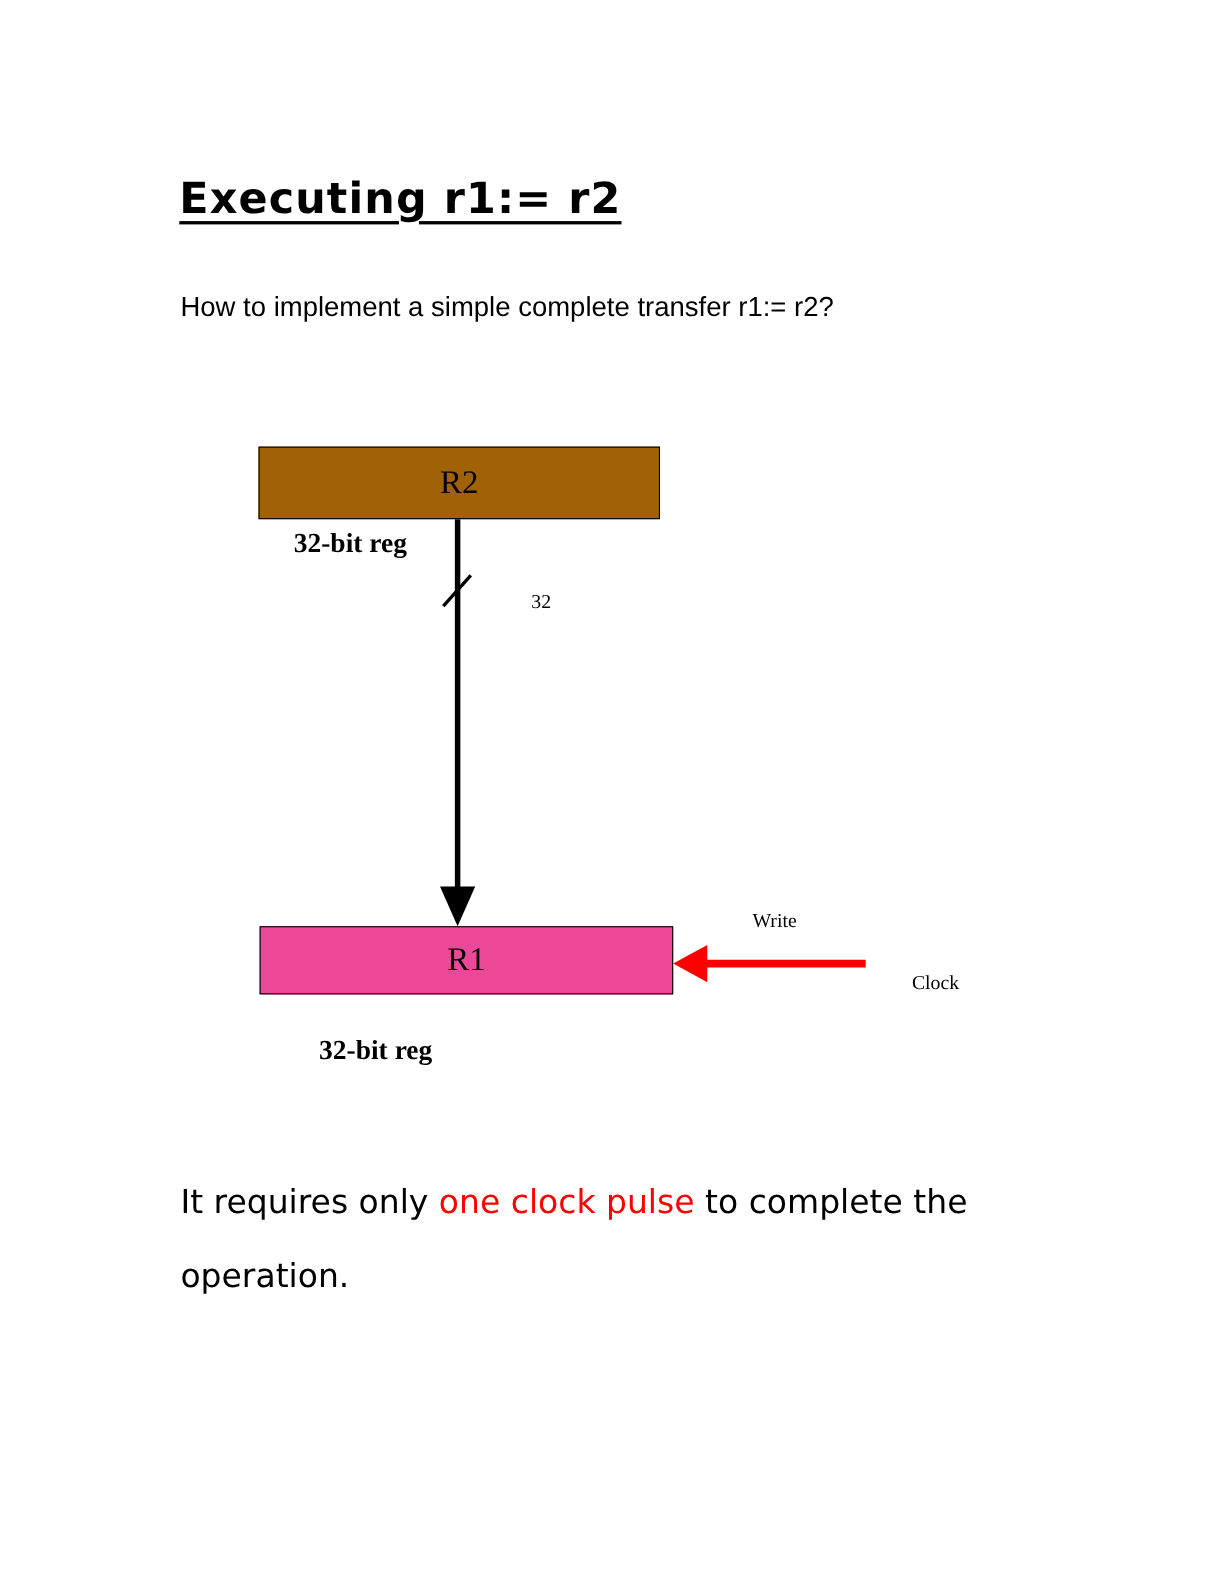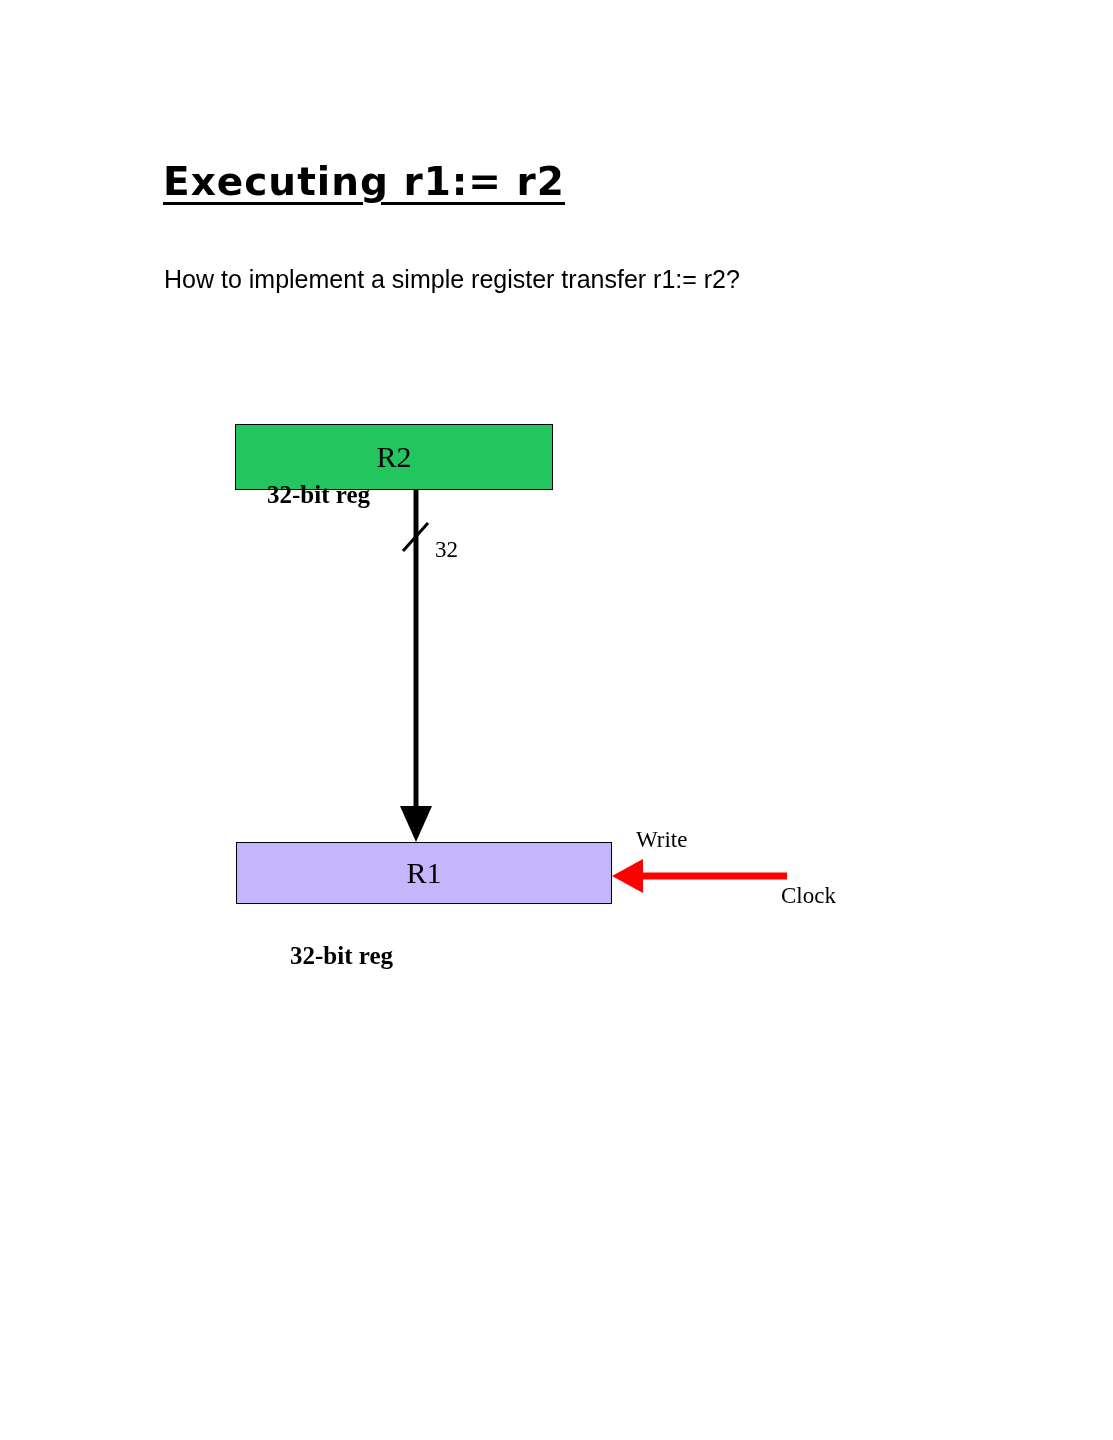--- a/index.html
+++ b/index.html
@@ -62,50 +62,51 @@
     border: 1px solid #000000;
     display: flex;
     align-items: center;
     justify-content: center;
     font-family: "Liberation Serif", serif;
     font-size: 30px;
   }
 
   #reg-r2-box {
     left: 235px;
-    top: 424px;
-    width: 318px;
+    top: 406px;
+    width: 365px;
     height: 66px;
-    background: #22c55e;
+    background: #a16207;
   }
 
   #reg-r1-box {
     left: 236px;
     top: 842px;
     width: 376px;
     height: 62px;
-    background: #c4b5fd;
+    background: #ec4899;
   }
 
   .caption {
     position: absolute;
     font-family: "Liberation Serif", serif;
     font-weight: bold;
     font-size: 25px;
     white-space: nowrap;
   }
 
   #caption-r2 { left: 267px; top: 481px; }
   #caption-r1 { left: 290px; top: 942px; }
 
   .plain-label {
     position: absolute;
     font-family: "Liberation Serif", serif;
-    font-size: 23px;
+    font-size: 18px;
     white-space: nowrap;
+    margin-left: 48px;
   }
 
   #label-bus-width { left: 435px; top: 537px; }
   #label-write { left: 636px; top: 827px; }
   #label-clock { left: 781px; top: 883px; }
 
   
   #closing-text {
     position: absolute;
     left: 164px;
@@ -117,21 +118,21 @@
   }
   #closing-text .accent { color: #ff0000; }
 </style>
 </head>
 <body>
 
 <div class="page">
 
   <h1 id="page-title">Executing r1:= r2</h1>
 
-  <p id="intro-text">How to implement a simple register transfer r1:= r2?</p>
+  <p id="intro-text">How to implement a simple complete transfer r1:= r2?</p>
 
   <svg id="diagram" viewBox="0 0 1113 1440" xmlns="http://www.w3.org/2000/svg">
 
     <line x1="416" y1="472" x2="416" y2="812" stroke="#000000" stroke-width="5"></line>
 
     <polygon points="416,842 400,806 432,806" fill="#000000"></polygon>
 
     <line x1="403" y1="551" x2="428" y2="523" stroke="#000000" stroke-width="3"></line>
 
     <line x1="787" y1="876" x2="637" y2="876" stroke="#ff0000" stroke-width="7"></line>
@@ -146,14 +147,17 @@
   <span id="label-bus-width" class="plain-label">32</span>
 
   <div id="reg-r1-box" class="reg-box">
     <span>R1</span>
   </div>
   <span id="caption-r1" class="caption">32-bit reg</span>
 
   <span id="label-write" class="plain-label">Write</span>
   <span id="label-clock" class="plain-label">Clock</span>
 
+  <p id="closing-text">
+    <span>It requires only </span><span class="accent">one clock pulse</span><span> to complete the operation.</span>
+  </p>
 
 </div>
 
 </body></html>

